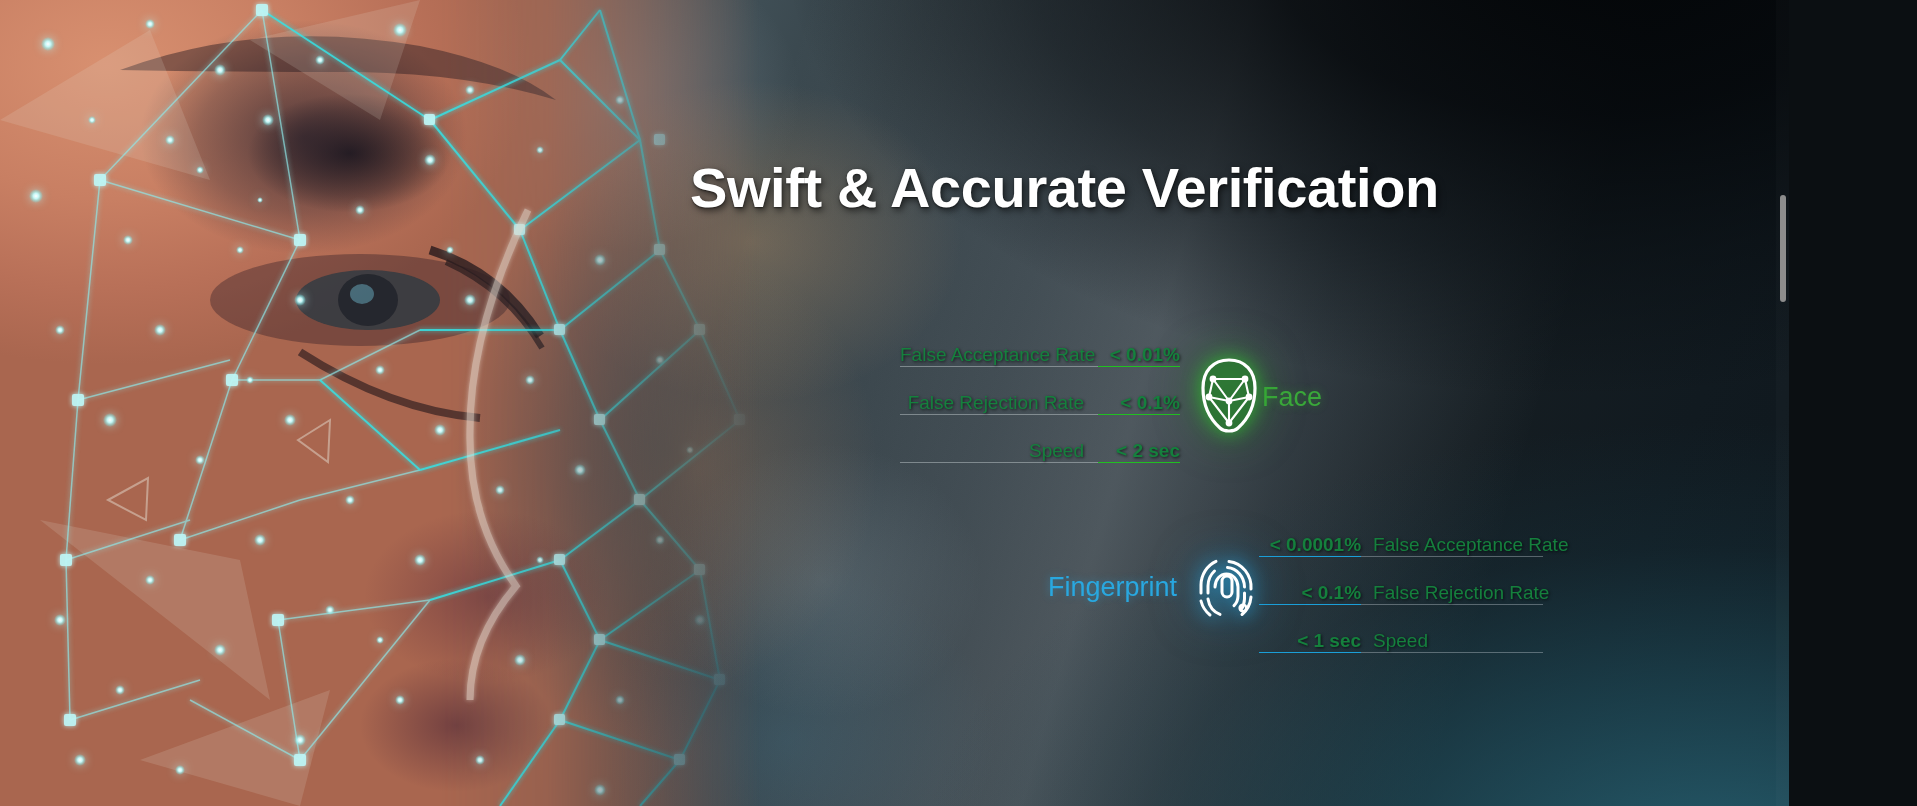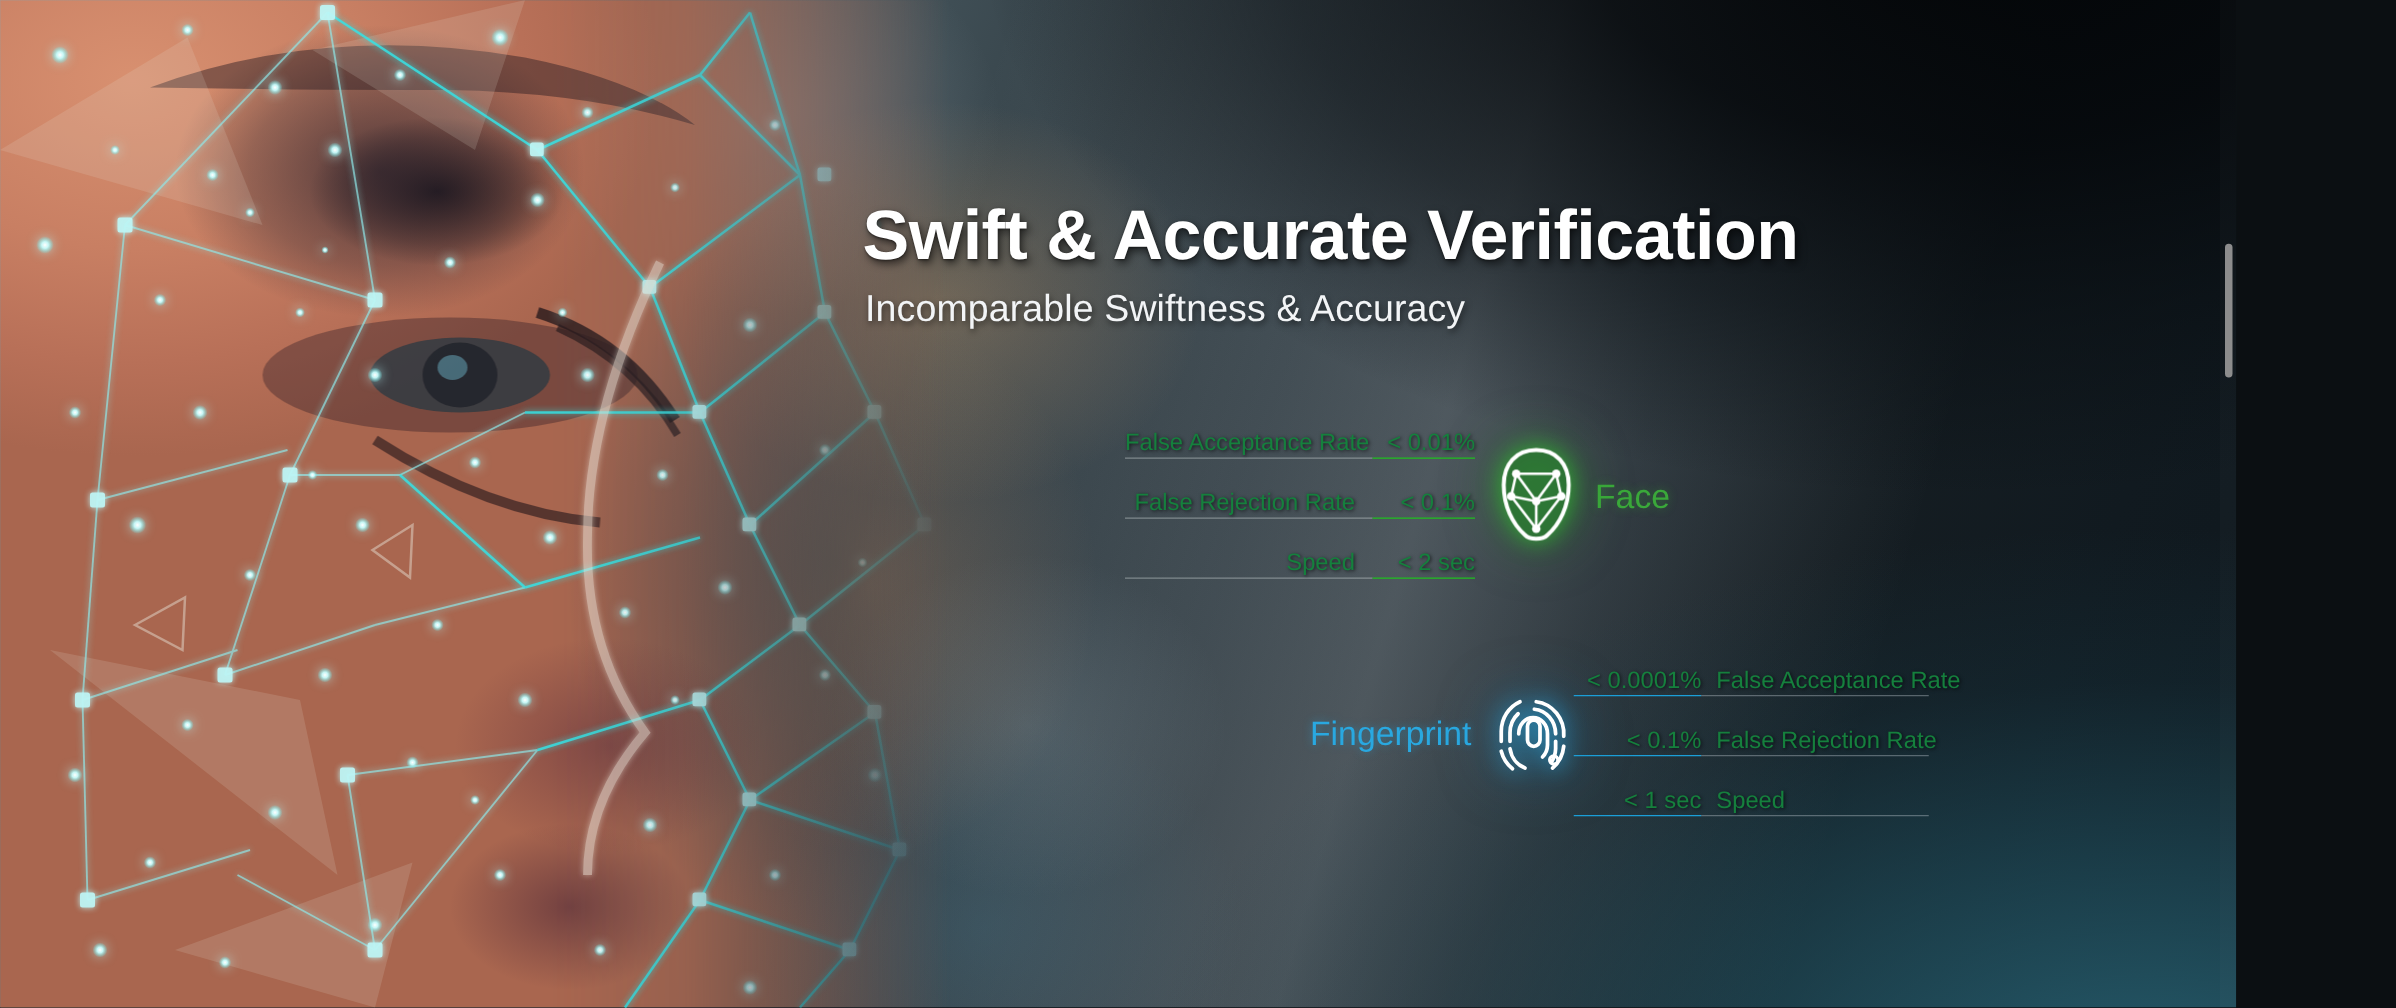--- a/index.html
+++ b/index.html
@@ -131,21 +131,21 @@
   .m-rows { display:flex; flex-direction:column; }
 
   .m-row {
     display:flex; align-items:center;
     height:48px;
     font-size:19px;
     color:#15803d;
     text-shadow:1px 1px 3px rgba(0,0,0,.7);
   }
   .m-label { white-space:nowrap; }
-  .m-value { white-space:nowrap; }
+  .m-value { white-space:nowrap;font-weight:bold; }
 
   
   .face-block .m-label { width:198px; text-align:right; padding-right:14px; border-bottom:1px solid rgba(205,212,216,.45); }
   .face-block .m-value { width:82px;  text-align:right; border-bottom:1px solid #21c021; }
   .face-block .m-row   { align-items:flex-end; padding-bottom:6px; }
 
   
   .print-block .m-value { width:102px; text-align:right; border-bottom:1px solid #1b9fd8; }
   .print-block .m-label { width:182px; text-align:left; padding-left:12px; border-bottom:1px solid rgba(190,200,208,.40); }
   .print-block .m-row   { align-items:flex-end; padding-bottom:6px; }
@@ -153,21 +153,21 @@
   
   .blk { display:flex; align-items:center; }
 
   .icon-wrap { position:relative; width:66px; height:80px; flex:0 0 auto; }
   .icon-wrap svg { position:absolute; left:0; top:0; }
 
   .glow-green { filter:drop-shadow(0 0 9px rgba(48,180,48,.95)) drop-shadow(0 0 20px rgba(40,150,40,.55)); }
   .glow-blue  { filter:drop-shadow(0 0 9px rgba(40,170,225,.95)) drop-shadow(0 0 22px rgba(30,140,200,.60)); }
 
   .kind-name { font-size:27px; white-space:nowrap; }
-  .kind-face  { color:#3aa83a; margin-left:14px; text-shadow:0 0 8px rgba(50,170,50,.45); }
+  .kind-face  { color:#3aa83a; text-shadow:0 0 8px rgba(50,170,50,.45); }
   .kind-print { color:#29a8e0; margin-right:16px; text-shadow:0 0 8px rgba(40,168,224,.45); }
 
   .face-block .blk  { gap:0; }
   .face-block .icon-wrap { margin-left:16px; }
 
   
   .scrollbar-track {
     position:absolute; right:0; top:0;
     width:13px; height:806px;
     background:rgba(255,255,255,.02);
@@ -381,21 +381,20 @@
         <circle cx="690" cy="450" r="4" fill="url(#dotg)"></circle>
         <circle cx="260" cy="200" r="3" fill="url(#dotg)"></circle>
         <circle cx="450" cy="250" r="4" fill="url(#dotg)"></circle>
       </g>
 
       <path d="M528 210 Q 470 330 470 430 Q 468 520 516 586 Q 470 640 470 700" stroke="#f6ecdf" stroke-width="7" fill="none" opacity=".55" filter="url(#gl)"></path>
     </svg>
   </div>
 
   <div class="title">Swift &amp; Accurate Verification</div>
-  <div class="subtitle">Incomparable Swiftness &amp; Accuracy</div>
 
   <div class="metrics face-block">
     <div class="blk">
       <div class="m-rows">
 
         <div class="m-row">
           <span class="m-label">False Acceptance Rate</span>
           <span class="m-value">&lt; 0.01%</span>
         </div>
 

